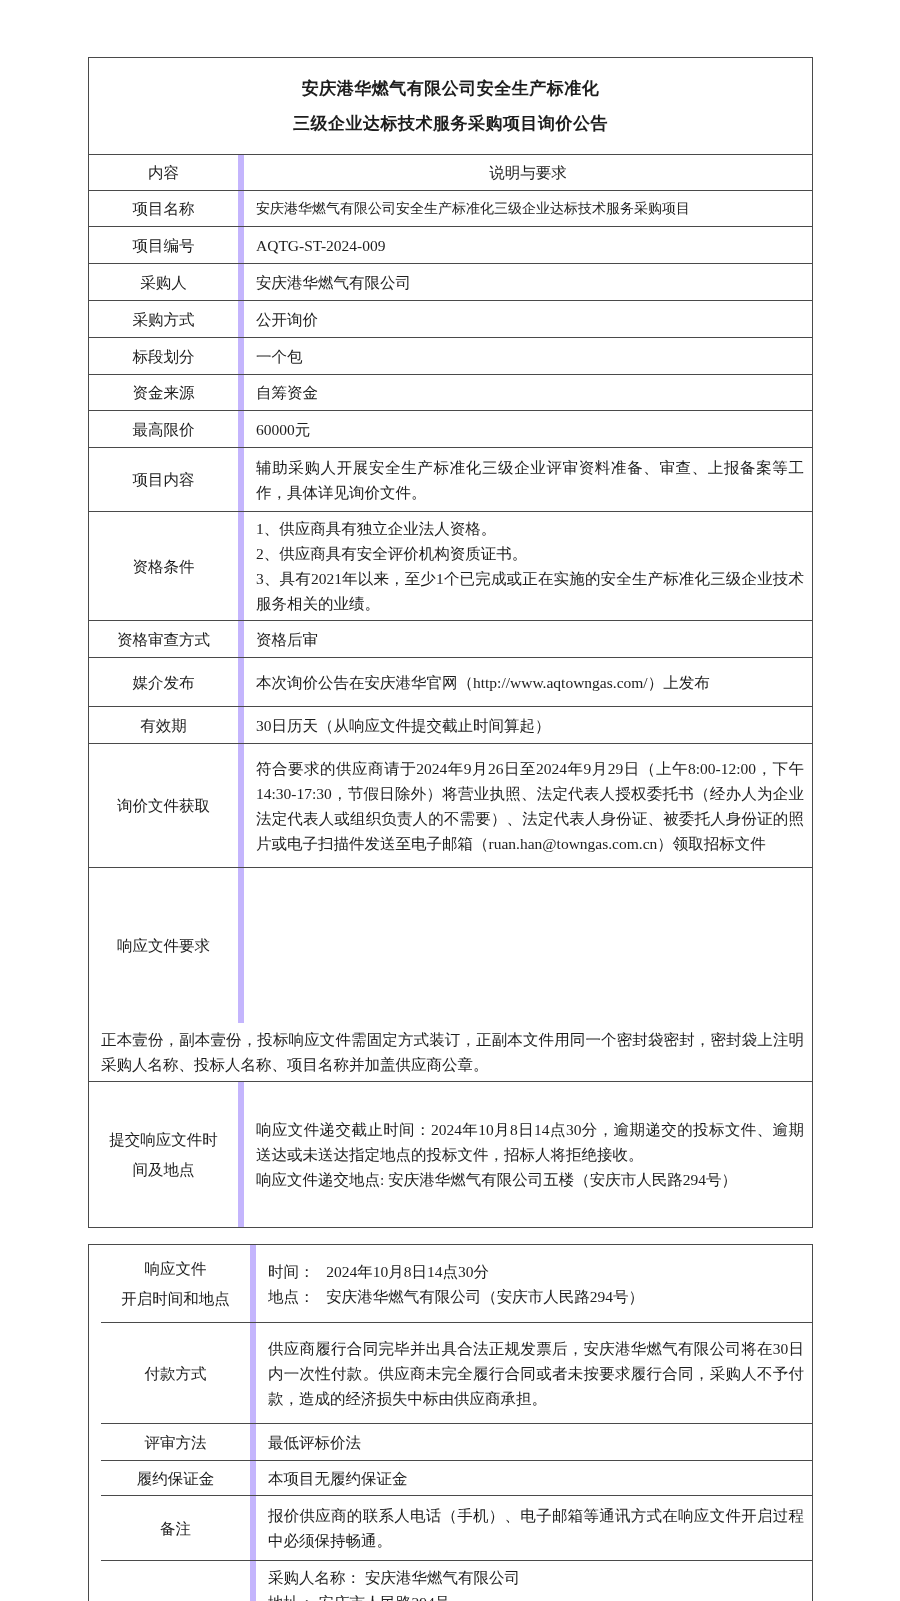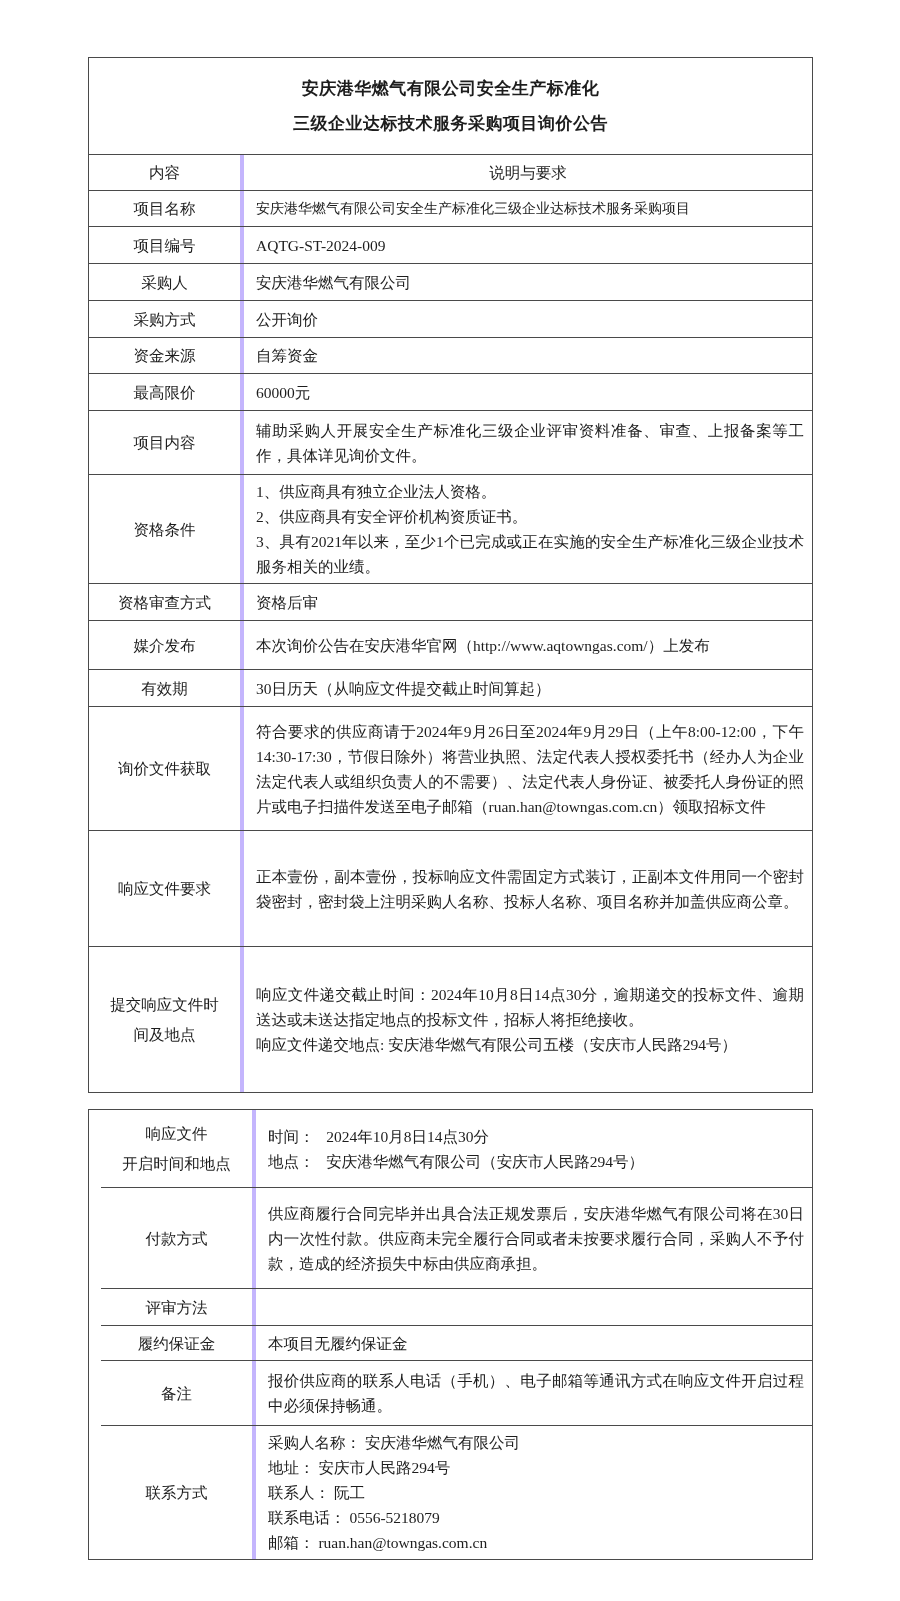--- a/index.html
+++ b/index.html
@@ -35,21 +35,21 @@
   }
   .tr:first-child {
     border-top: none;
   }
   .td {
     box-sizing: border-box;
   }
   .label {
     width: 155px;
     flex: 0 0 155px;
-    border-right: 4px solid #c4b5fd;
+    border-right: 6px solid #c4b5fd;
     display: flex;
     align-items: center;
     justify-content: center;
     text-align: center;
     font-size: 15.5px;
     line-height: 25px;
     white-space: pre-line;
     padding: 4px 6px;
   }
   .label.lh30 { line-height: 30px; }
@@ -85,21 +85,21 @@
   
   .h34  { min-height: 34px; }
   .h35  { min-height: 35px; }
   .h36  { min-height: 36px; }
   .h48  { min-height: 48px; }
   .h63  { min-height: 63px; }
   .h64  { min-height: 64px; }
   .h77  { min-height: 77px; }
   .h97  { min-height: 97px; }
   .h100 { min-height: 100px; }
-  .h115 { min-height: 115px; }
+  .h115 { min-height: 115px; flex-direction: column; }
   .h123 { min-height: 123px; }
   .h128 { min-height: 128px; }
   .h145 { min-height: 145px; }
 </style>
 </head>
 <body>
 
 <div class="doc">
 
   <div class="tbl">
@@ -129,20 +129,24 @@
     <div class="tr h36">
       <div class="td label">采购人</div>
       <div class="td value">安庆港华燃气有限公司</div>
     </div>
 
     <div class="tr h36">
       <div class="td label">采购方式</div>
       <div class="td value">公开询价</div>
     </div>
 
+    <div class="tr h36">
+      <div class="td label">标段划分</div>
+      <div class="td value">一个包</div>
+    </div>
 
     <div class="tr h35">
       <div class="td label">资金来源</div>
       <div class="td value">自筹资金</div>
     </div>
 
     <div class="tr h36">
       <div class="td label">最高限价</div>
       <div class="td value">60000元</div>
     </div>
@@ -202,20 +206,21 @@
 地点：   安庆港华燃气有限公司（安庆市人民路294号）</div>
     </div>
 
     <div class="tr h100">
       <div class="td label">付款方式</div>
       <div class="td value">供应商履行合同完毕并出具合法正规发票后，安庆港华燃气有限公司将在30日内一次性付款。供应商未完全履行合同或者未按要求履行合同，采购人不予付款，造成的经济损失中标由供应商承担。</div>
     </div>
 
     <div class="tr h36">
       <div class="td label">评审方法</div>
+      <div class="td value">最低评标价法</div>
     </div>
 
     <div class="tr h34">
       <div class="td label">履约保证金</div>
       <div class="td value">本项目无履约保证金</div>
     </div>
 
     <div class="tr h64">
       <div class="td label">备注</div>
       <div class="td value">报价供应商的联系人电话（手机）、电子邮箱等通讯方式在响应文件开启过程中必须保持畅通。</div>

